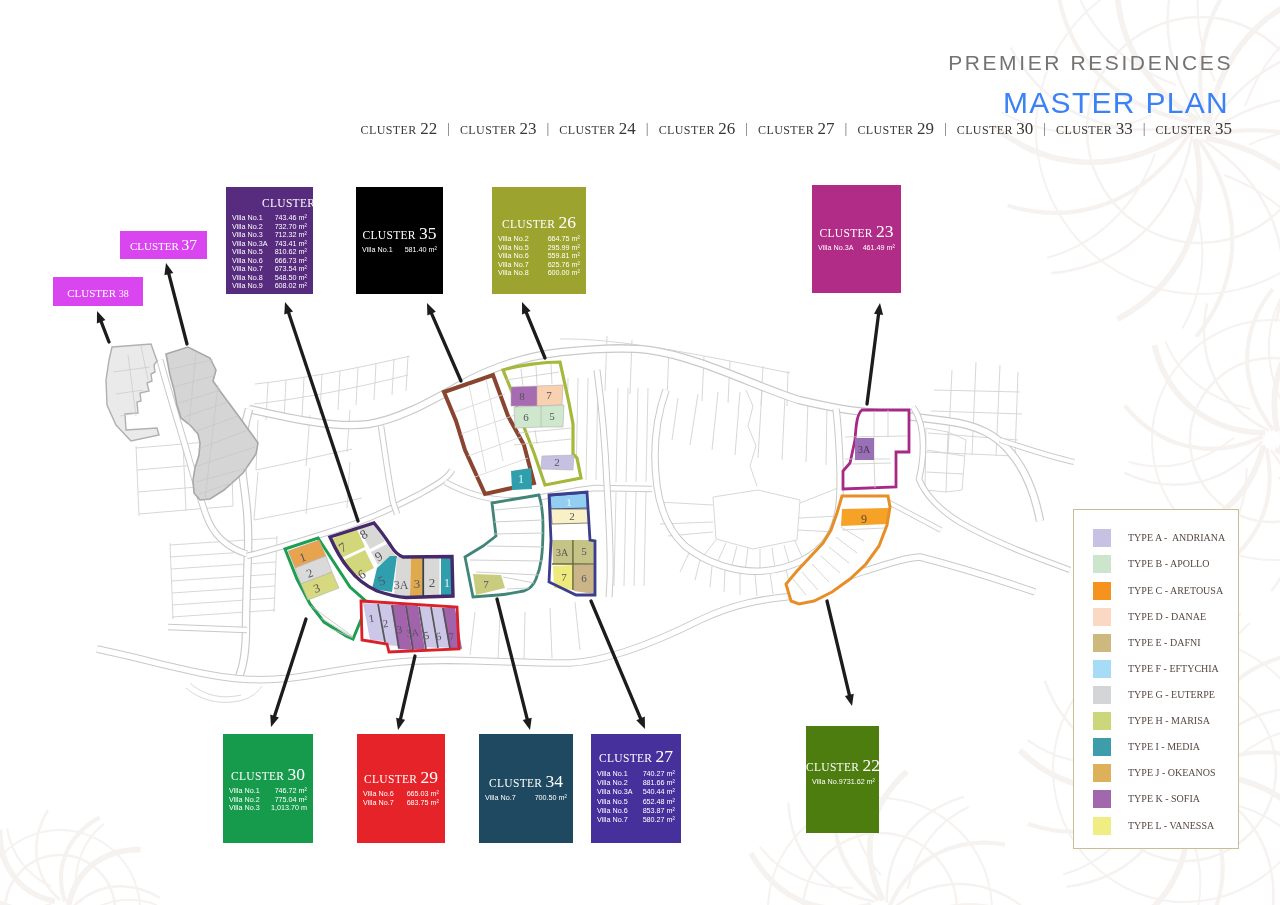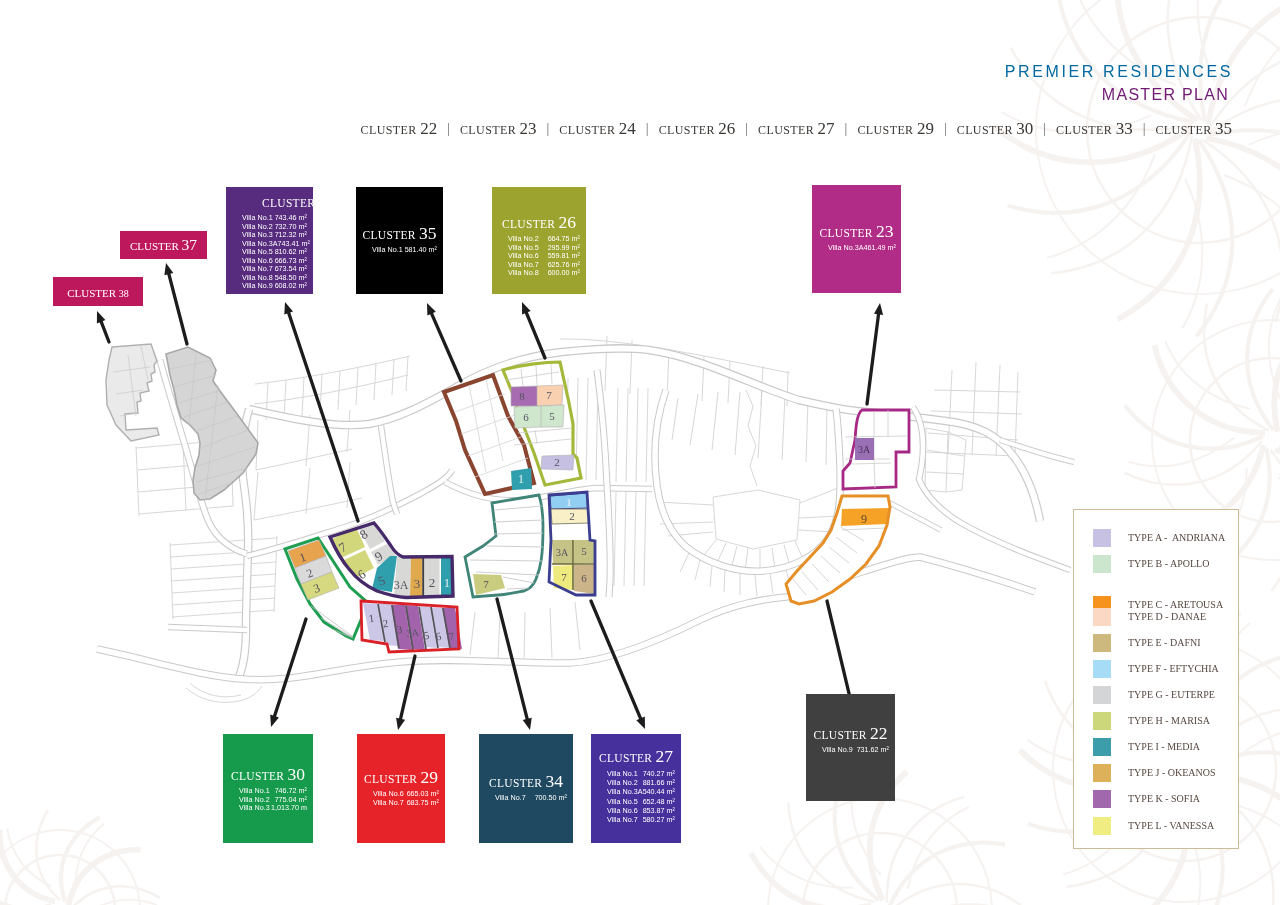--- a/index.html
+++ b/index.html
@@ -1,33 +1,33 @@
 <!DOCTYPE html>
 <html><head>
 <meta charset="utf-8">
 <style>
   html,body{margin:0;padding:0;}
   body{width:1280px;height:905px;position:relative;background:#ffffff;
        font-family:"Liberation Sans",sans-serif;overflow:hidden;}
   .abs{position:absolute;}
   
-  .t1{font-size:16px;letter-spacing:2.6px;color:#0369a1;white-space:nowrap;margin-top:12px;}
-  .t2{font-size:16px;letter-spacing:1.3px;color:#701a75;white-space:nowrap;}
+  .t1{font-size:21px;letter-spacing:2.6px;color:#737373;white-space:nowrap;}
+  .t2{font-size:30px;letter-spacing:1.3px;color:#3b82f6;white-space:nowrap;}
   .nav{font-family:"Liberation Serif",serif;color:#3b3734;white-space:nowrap;}
   .nav .c{font-size:12px;letter-spacing:0.4px;}
   .nav .n{font-size:17px;}
   .nav .sep{color:#6b6b6b;font-size:14px;padding:0 10px;position:relative;top:-1px;}
   
   .box{position:absolute;color:#ffffff;text-align:center;}
   .box .bt{font-family:"Liberation Serif",serif;white-space:nowrap;line-height:18px;}
   .box .bt .c{font-size:11.5px;letter-spacing:0.3px;}
   .box .bt .n{font-size:17.5px;}
-  .villas{font-size:7.2px;line-height:8.5px;margin-top:2px;padding-left:10px;}
+  .villas{font-size:7.2px;line-height:8.5px;margin-top:2px;}
   .villas .row{display:flex;justify-content:space-between;padding:0 6px;white-space:nowrap;}
-  .gbox{position:absolute;background:#be185d;color:#fff;text-align:center;
+  .gbox{position:absolute;background:#d946ef;color:#fff;text-align:center;
         font-family:"Liberation Serif",serif;white-space:nowrap;}
   
   .legend{position:absolute;left:1073px;top:509px;width:164px;height:338px;
           border:1px solid #c9bc96;background:#fff;}
   .li{position:absolute;left:19px;width:140px;height:18px;}
   .sw{position:absolute;left:0;top:0;width:18px;height:18px;}
   .lt{position:absolute;left:35px;top:3px;font-family:"Liberation Serif",serif;
       font-size:10px;color:#574740;white-space:nowrap;letter-spacing:0;}
 </style>
 </head>
@@ -620,21 +620,21 @@
         <span>Villa No.6</span>
         <span>853.87 m²</span>
       </div>
     <div class="row">
         <span>Villa No.7</span>
         <span>580.27 m²</span>
       </div>
   </div>
 </div>
 
-<div class="box" style="left:806px;top:694px;width:89px;height:107px;background:#404040;">
+<div class="box" style="left:806px;top:726px;width:73px;height:107px;background:#4d7c0f;">
   <div class="bt" style="margin-top:30px;"><span class="c">CLUSTER </span><span class="n">22</span></div>
   <div class="villas">
     <div class="row">
         <span>Villa No.9</span>
         <span>731.62 m²</span>
       </div>
   </div>
 </div>
 
 <div class="legend">
@@ -642,21 +642,21 @@
   <div class="li" style="top:19px;">
       <span class="sw" style="background:#c7c2e3;"></span>
       <span class="lt">TYPE A -&nbsp; ANDRIANA</span>
     </div>
 
   <div class="li" style="top:45px;">
       <span class="sw" style="background:#cce6cd;"></span>
       <span class="lt">TYPE B - APOLLO</span>
     </div>
 
-  <div class="li" style="top:86px;">
+  <div class="li" style="top:72px;">
       <span class="sw" style="background:#f6921e;"></span>
       <span class="lt">TYPE C - ARETOUSA</span>
     </div>
 
   <div class="li" style="top:98px;padding-left:12px;">
       <span class="sw" style="background:#fbd8c3;"></span>
       <span class="lt">TYPE D - DANAE</span>
     </div>
 
   <div class="li" style="top:124px;">

